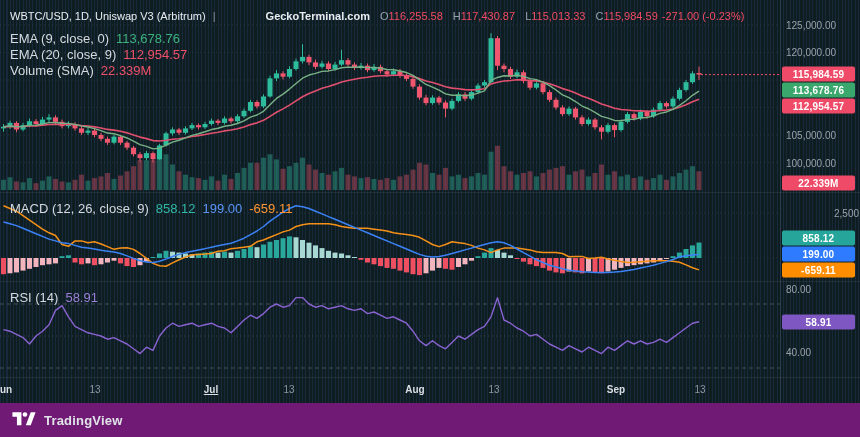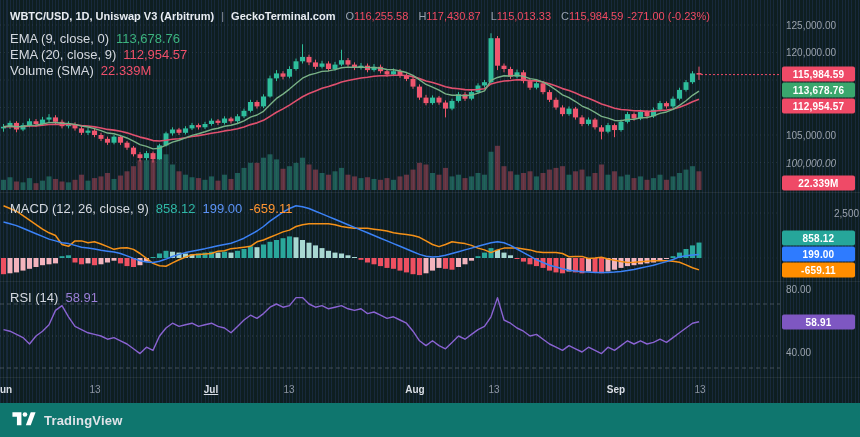--- a/index.html
+++ b/index.html
@@ -4,37 +4,37 @@
 <style>
   html,body{margin:0;padding:0;background:#0a161a;}
   #app{position:relative;width:860px;height:437px;background:#0e1e20;overflow:hidden;
        font-family:"Liberation Sans",sans-serif;-webkit-font-smoothing:antialiased;}
   #stripes{position:absolute;left:0;top:0;width:860px;height:403px;
        background:repeating-linear-gradient(90deg,rgba(38,58,100,0.40) 0px,rgba(38,58,100,0.40) 1px,transparent 1px,transparent 3.25px);}
   #chart-svg{position:absolute;left:0;top:0;}
   .sep-h{position:absolute;left:0;width:860px;height:1px;background:rgba(255,255,255,0.07);}
   .sep-v{position:absolute;top:0;left:780px;width:1px;height:403px;background:rgba(255,255,255,0.09);}
   .titlebar{position:absolute;left:10px;top:10px;font-size:11px;white-space:nowrap;color:#dfe3ea;}
-  .titlebar .sym{font-weight:700;color:#e8ecf2;}
-  .titlebar .src{font-weight:700;color:#e8ecf2;}
+  .titlebar .sym{font-weight:400;color:#e8ecf2;}
+  .titlebar .src{font-weight:700;color:#e8ecf2;margin-left:43px;}
   .titlebar .sep{color:#8b93a0;margin:0 4px;}
   .ohlc-letter{color:#9aa2b0;margin-left:7px;}
   .ohlc-val{color:#f24a63;}
   .chg{color:#f24a63;margin-left:1px;}
   .legend{position:absolute;left:10px;font-size:13px;color:#d5d9e0;white-space:nowrap;}
   .legend .val{margin-left:7px;}
   .v-green{color:#3cb37f;} .v-red{color:#f0506b;} .v-teal{color:#2fb8a6;}
   .v-blue{color:#5b93f5;} .v-orange{color:#ff9532;} .v-purple{color:#9b7fd8;}
   .badge{position:absolute;left:782px;width:73px;height:15px;border-radius:2px;color:#fff;
        font-size:10px;font-weight:700;display:flex;align-items:center;justify-content:center;
        transform:translateY(-50%);letter-spacing:0.2px;}
   .axlabel{position:absolute;left:786px;font-size:10px;color:#9aa2ad;transform:translateY(-50%);white-space:nowrap;}
   .tlabel{position:absolute;top:384px;font-size:10px;color:#8d95a2;transform:translateX(-50%);}
   .tlabel.major{color:#d9dde4;font-weight:700;}
-  #footer{position:absolute;left:0;top:403px;width:860px;height:34px;background:#0f766e;
+  #footer{position:absolute;left:0;top:403px;width:860px;height:34px;background:#701a75;
        display:flex;align-items:center;padding-left:12px;box-sizing:border-box;gap:8px;}
   #footer .brand{color:#dfe3e8;font-weight:700;font-size:13px;letter-spacing:0.2px;}
 </style>
 </head>
 <body>
 
 <div id="app">
   <div id="stripes"></div>
 
   <svg id="chart-svg" width="860" height="437">
@@ -534,21 +534,21 @@
     <span>MACD (12, 26, close, 9)</span><span class="val v-teal">858.12</span><span class="val v-blue">199.00</span><span class="val v-orange">-659.11</span>
   </div>
   <div class="legend" style="top:290px">
     <span>RSI (14)</span><span class="val v-purple">58.91</span>
   </div>
 
   <div id="price-axis">
       <div class="axlabel" style="top: 25px;">125,000.00</div>
       <div class="axlabel" style="top: 52px;">120,000.00</div>
       <div class="axlabel" style="top: 135px;">105,000.00</div>
-      <div class="axlabel" style="top: 163px; font-style: italic;">100,000.00</div>
+      <div class="axlabel" style="top: 163px;">100,000.00</div>
       <div class="axlabel" style="top: 213px; margin-left: 48px;">2,500.00</div>
       <div class="axlabel" style="top: 289px;">80.00</div>
       <div class="axlabel" style="top: 352px;">40.00</div>
       <div class="badge" style="top: 74px; background: rgb(239, 74, 103);">115,984.59</div>
       <div class="badge" style="top: 90px; background: rgb(58, 167, 109);">113,678.76</div>
       <div class="badge" style="top: 106px; background: rgb(239, 74, 103);">112,954.57</div>
       <div class="badge" style="top: 183px; background: rgb(239, 74, 103);">22.339M</div>
       <div class="badge" style="top: 238px; background: rgb(38, 166, 154);">858.12</div>
       <div class="badge" style="top: 254px; background: rgb(46, 123, 255);">199.00</div>
       <div class="badge" style="top: 270px; background: rgb(255, 141, 0);">-659.11</div>

